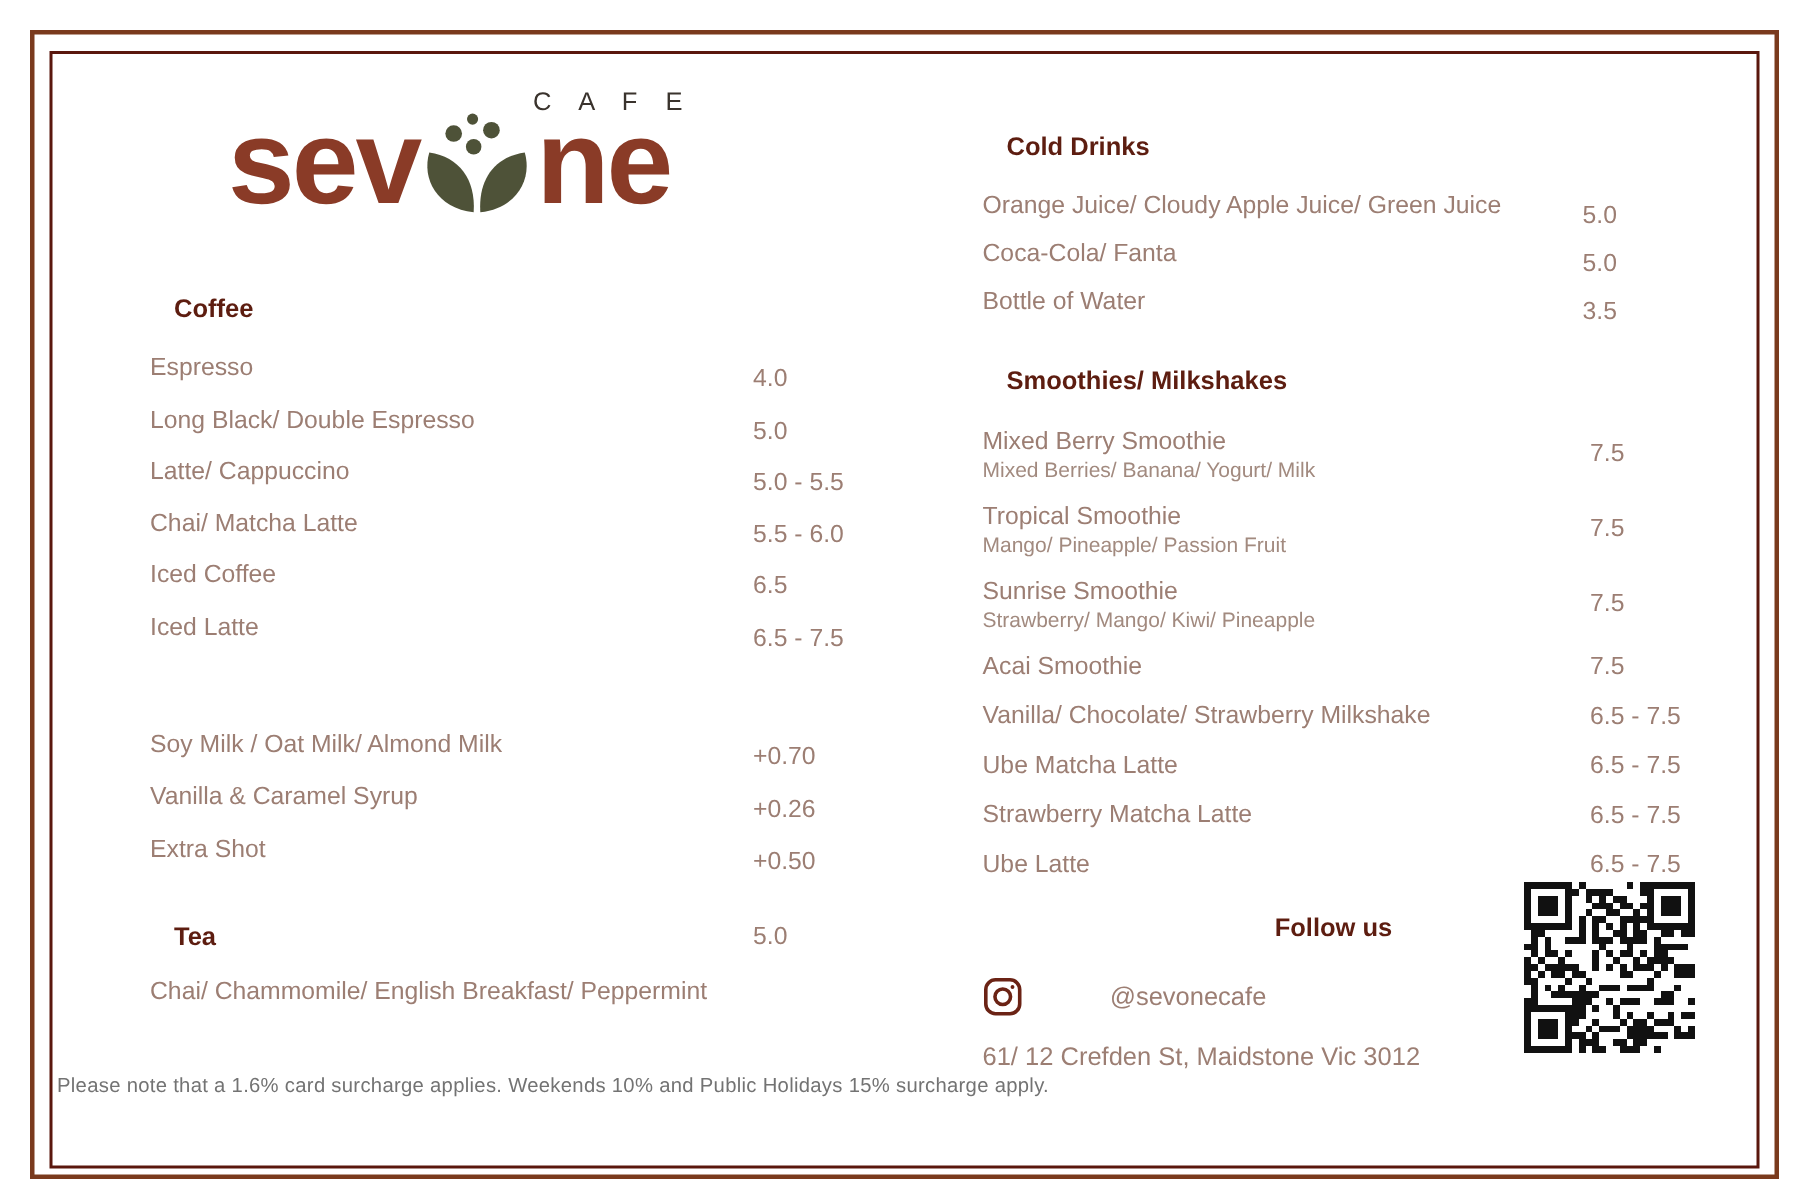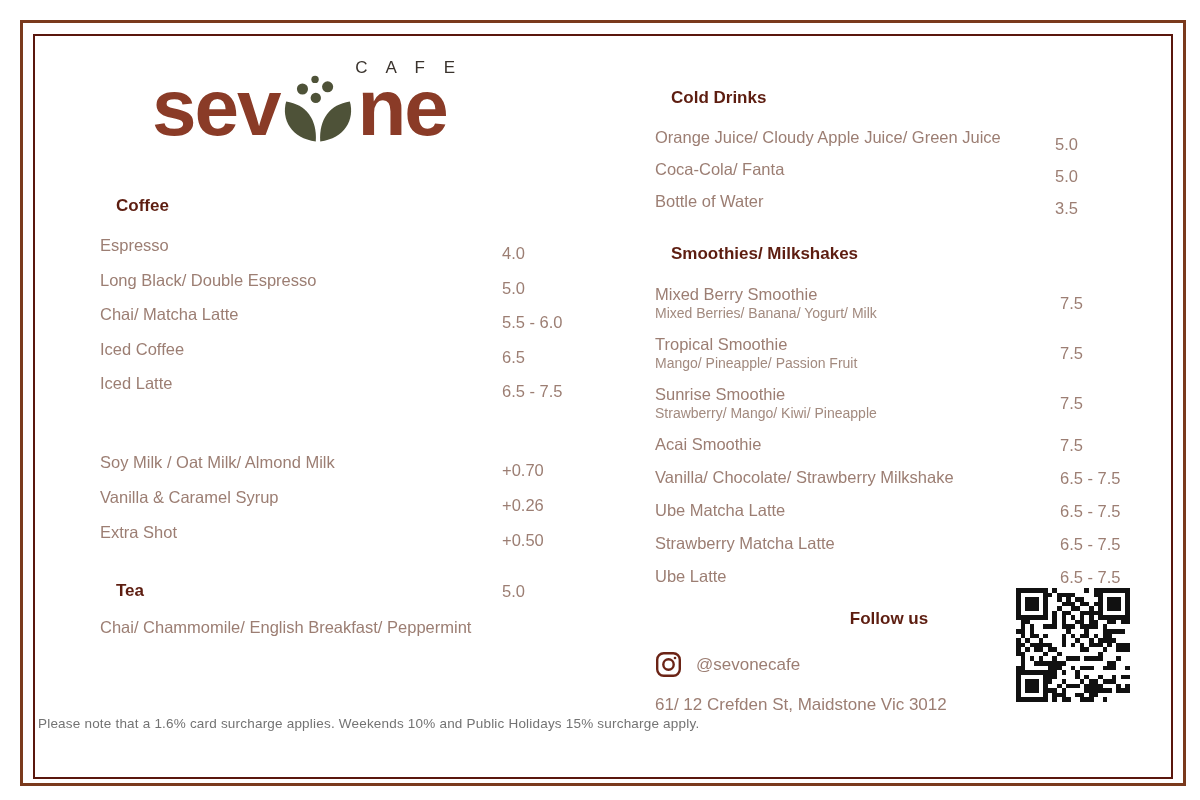--- a/index.html
+++ b/index.html
@@ -43,21 +43,21 @@
   .cold-rows .price{left:400px;}
 
   .smoothies-title{margin-top:16px;}
   .smoothie-rows{margin-top:10px;}
   .srow{position:relative;margin-bottom:12px;}
   .srow .name{font-size:16.5px;font-weight:300;line-height:21px;}
   .srow .sub{font-size:14px;font-weight:300;line-height:17px;color:#a28a7f;}
   .srow .price{left:405px;}
 
   .follow-title{margin-top:18px;text-align:center;}
-  .insta-row{display:flex;align-items:center;margin-top:18px;}
+  .insta-row{display:flex;align-items:center;margin-top:18px;gap:44px;}
   .insta-icon{width:27px;height:27px;margin-right:14px;}
   .insta-handle{font-size:17px;font-weight:300;}
   .address{margin-top:17px;font-size:17px;font-weight:300;}
 
   .qr{position:absolute;left:1016px;top:588px;width:114px;height:114px;}
 
   .footer-note{position:absolute;left:38px;top:716px;font-size:13.5px;font-weight:300;
         color:#737373;letter-spacing:0.2px;}
 </style>
 </head>
@@ -93,20 +93,24 @@
         <div class="row">
           <span class="item">Espresso</span>
           <span class="price">4.0</span>
         </div>
 
         <div class="row">
           <span class="item">Long Black/ Double Espresso</span>
           <span class="price">5.0</span>
         </div>
 
+        <div class="row">
+          <span class="item">Latte/ Cappuccino</span>
+          <span class="price">5.0 - 5.5</span>
+        </div>
 
 
         <div class="row">
           <span class="item">Chai/ Matcha Latte</span>
           <span class="price">5.5 - 6.0</span>
         </div>
 
         <div class="row">
           <span class="item">Iced Coffee</span>
           <span class="price">6.5</span>

